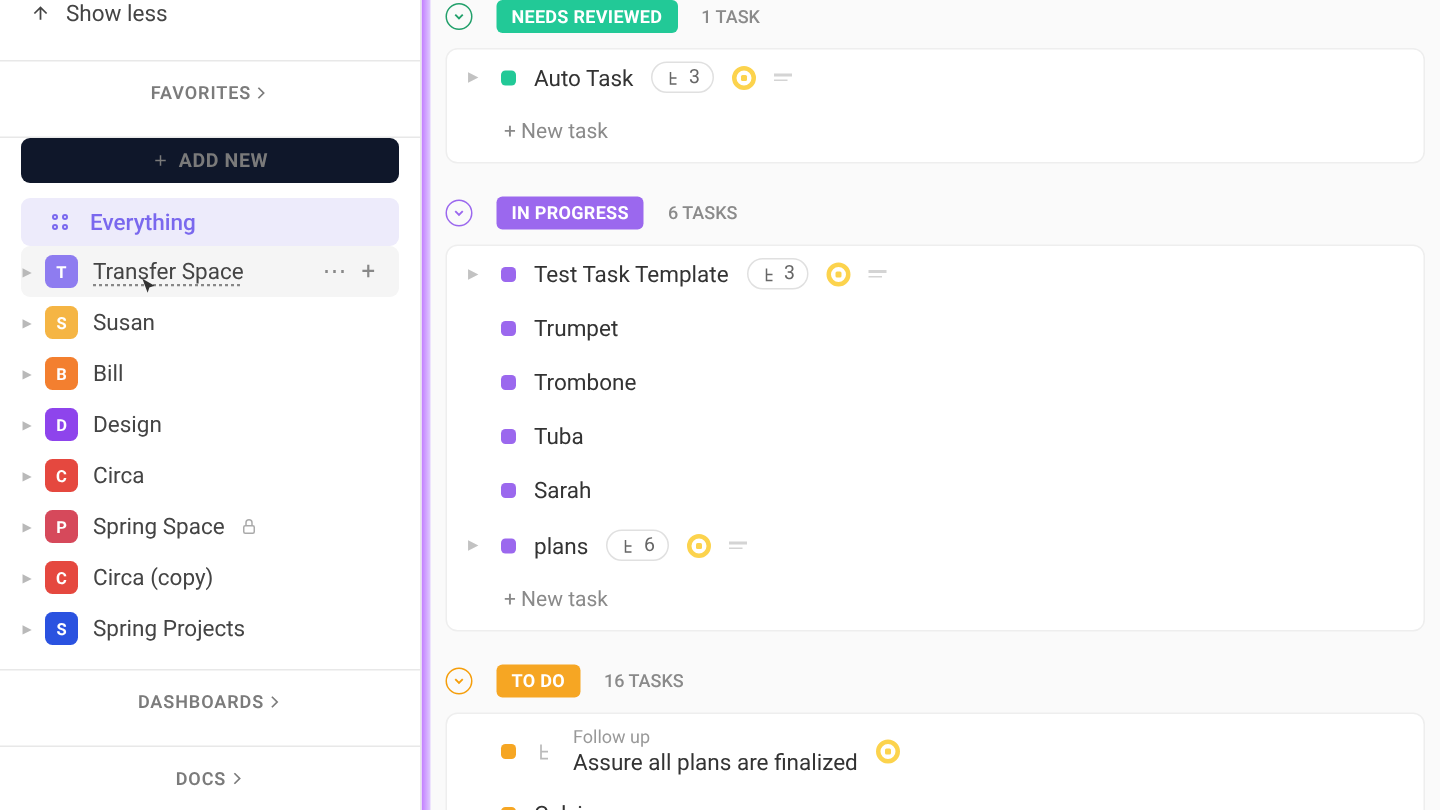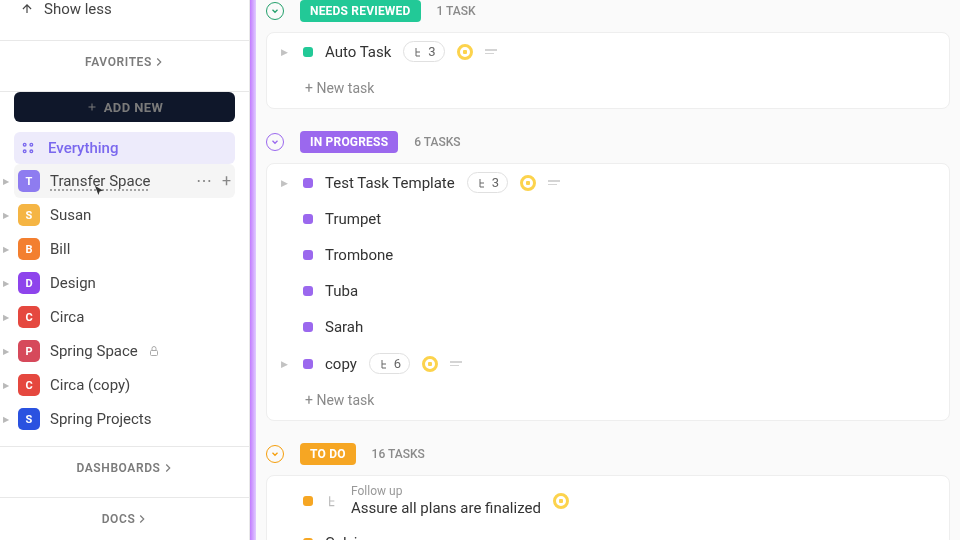--- a/index.html
+++ b/index.html
@@ -1,26 +1,26 @@
 <!DOCTYPE html>
 <html><head>
 <meta charset="utf-8">
 <style>
 * { margin:0; padding:0; box-sizing:border-box; font-family:-apple-system,BlinkMacSystemFont,"Segoe UI",Roboto,sans-serif; }
 body { width:960px; height:540px; overflow:hidden; background:#fff; display:flex; }
-.sidebar { width:250px; border-right:1px solid #e8e8e8; display:flex; flex-direction:column; background:#fff; }
+.sidebar { width:281px; border-right:1px solid #e8e8e8; display:flex; flex-direction:column; background:#fff; }
 .show-less { display:flex; align-items:center; gap:10px; padding:0 20px 14px 20px; color:#444; font-size:15px; cursor:pointer; }
 .show-less svg { width:14px; height:14px; }
 .section-row { display:flex; align-items:center; justify-content:center; padding:14px 14px 14px 16px; }
 .section-label { font-size:12px; letter-spacing:.6px; color:#7b7b7b; font-weight:600; }
 .section-icons { display:flex; align-items:center; gap:10px; color:#7b7b7b; }
 .chev { width:14px; height:14px; }
 .add-new { margin:0 14px 10px 14px; background:#0f172a; border-radius:6px; display:flex; align-items:center; justify-content:center; gap:6px; height:38px; color:#7a7a7a; font-size:13px; font-weight:700; letter-spacing:.4px; cursor:pointer; }
 .space-list { padding:0 14px; }
-.space-item { display:flex; align-items:center; gap:10px; padding:6px 4px; border-radius:6px; cursor:pointer; position:relative; }
+.space-item { display:flex; align-items:center; gap:10px; padding:6px 16px; border-radius:6px; cursor:pointer; position:relative; }
 .space-item .expand { width:8px; height:8px; display:flex; align-items:center; justify-content:center; color:#b9b9b9; font-size:8px; margin-left:-16px; margin-right:-2px }
 .space-item.everything { background:#edebfb; color:#7a68ee; }
 .space-item.hovered { background:#f5f5f5; }
 .space-badge { width:22px; height:22px; border-radius:5px; display:flex; align-items:center; justify-content:center; color:#fff; font-size:11px; font-weight:700; }
 .space-name { font-size:15px; color:#444; }
 .space-item.everything .space-name { color:#7a68ee; font-weight:500; }
 .space-item.hovered .space-name { text-decoration:underline dotted #888; text-underline-offset:3px; }
 .item-actions { margin-left:auto; display:flex; gap:10px; color:#888; }
 .item-actions span { font-size:16px; line-height:1; }
 .cursor-icon { position:absolute; left:78px; top:20px; width:14px; height:14px; }
@@ -262,21 +262,21 @@
     </div>
           <div class="task-row">
       <span class="spacer-tri"></span>
       <span class="dot purple"></span>
       <span class="task-name">Sarah</span>
 
     </div>
           <div class="task-row">
       <span class="tri">▶</span>
       <span class="dot purple"></span>
-      <span class="task-name">copy</span>
+      <span class="task-name">plans</span>
       <div class="sub-pill">
               <svg viewBox="0 0 24 24" fill="none" stroke="currentColor" stroke-width="2">
                 <path d="M8 4v8h8M8 12v8h8"></path>
               </svg>
               <span>6</span>
             </div>
       <span class="tag-dot"></span>
       <div class="mini-lines">
               <span></span>
               <span></span>

